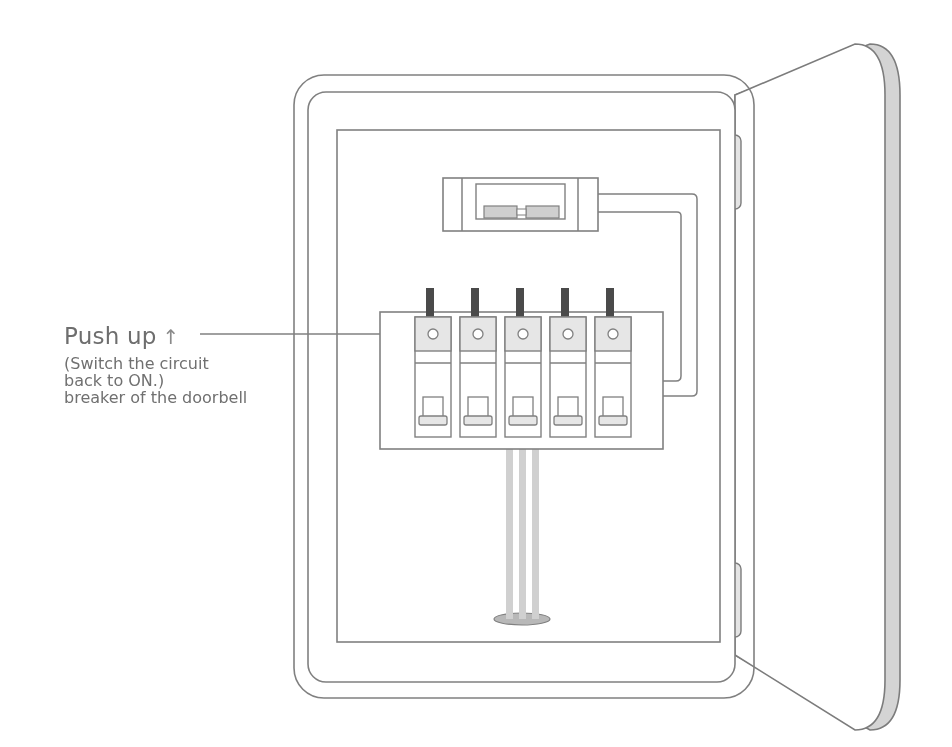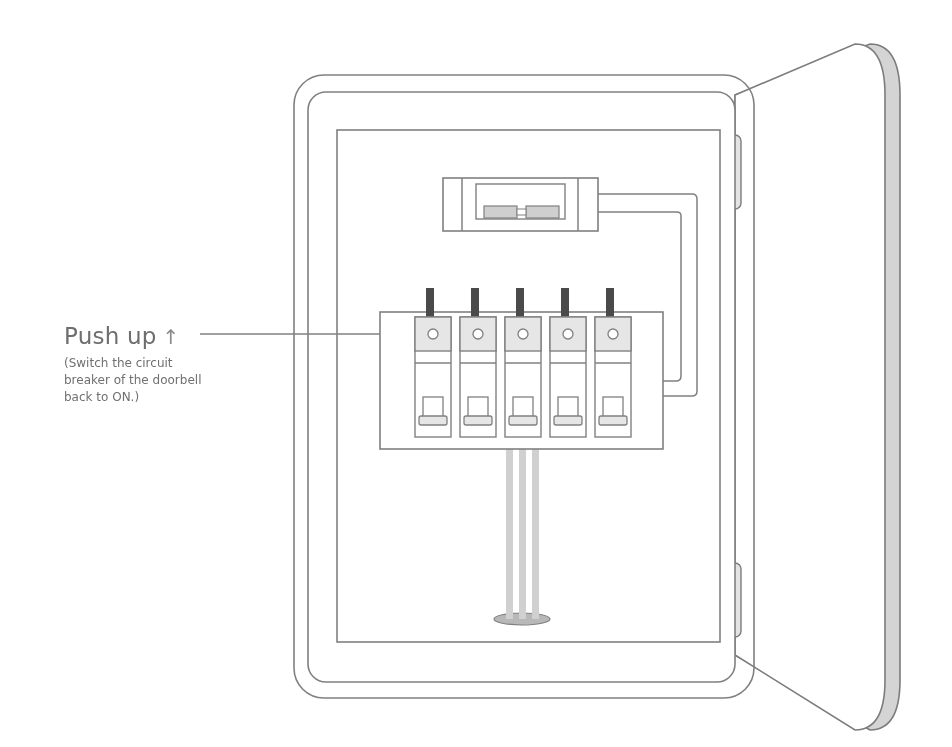--- a/index.html
+++ b/index.html
@@ -1,20 +1,20 @@
 <!DOCTYPE html>
 <html><head>
 <meta charset="utf-8">
 <style>
   html, body { margin: 0; padding: 0; background: #ffffff; }
   body { width: 952px; height: 747px; position: relative; overflow: hidden; font-family: "DejaVu Sans", "Liberation Sans", sans-serif; }
   #stage { position: absolute; left: 0; top: 0; width: 952px; height: 747px; }
   .label-main { position: absolute; left: 64px; top: 323px; font-size: 23px; color: #6e6e6e; letter-spacing: 0.2px; white-space: nowrap; }
   .label-main .arrow { display: inline-block; margin-left: 6px; color: #8a8a8a; font-size: 20px; }
-  .label-sub { position: absolute; left: 64px; top: 355px; width: 230px; font-size: 12px; line-height: 17px; color: #707070; }
+  .label-sub { position: absolute; left: 64px; top: 355px; width: 230px; font-size: 16px; line-height: 17px; color: #707070; }
   .label-sub span { display: block; }
 </style>
 </head>
 <body>
 
 <svg id="stage" width="952" height="747" viewBox="0 0 952 747" xmlns="http://www.w3.org/2000/svg">
 
   <g>
     <path d="M735 95 L870 44 Q900 44 900 95 L900 680 Q900 730 870 730 L735 655 Z" fill="#d4d4d4" stroke="#7c7c7c" stroke-width="1.6"></path>
     <path d="M735 95 L855 44 Q885 44 885 95 L885 680 Q885 730 855 730 L735 655 Z" fill="#ffffff" stroke="#7c7c7c" stroke-width="1.6"></path>
@@ -100,15 +100,15 @@
   </g>
 
   <line x1="200" y1="334" x2="380" y2="334" stroke="#808080" stroke-width="1.4"></line>
 </svg>
 
 <div class="label-main">
   <span>Push up</span><span class="arrow">↑</span>
 </div>
 <div class="label-sub">
   <span>(Switch the circuit</span>
+  <span>back to ON.)</span>
   <span>breaker of the doorbell</span>
-  <span>back to ON.)</span>
 </div>
 
 </body></html>

